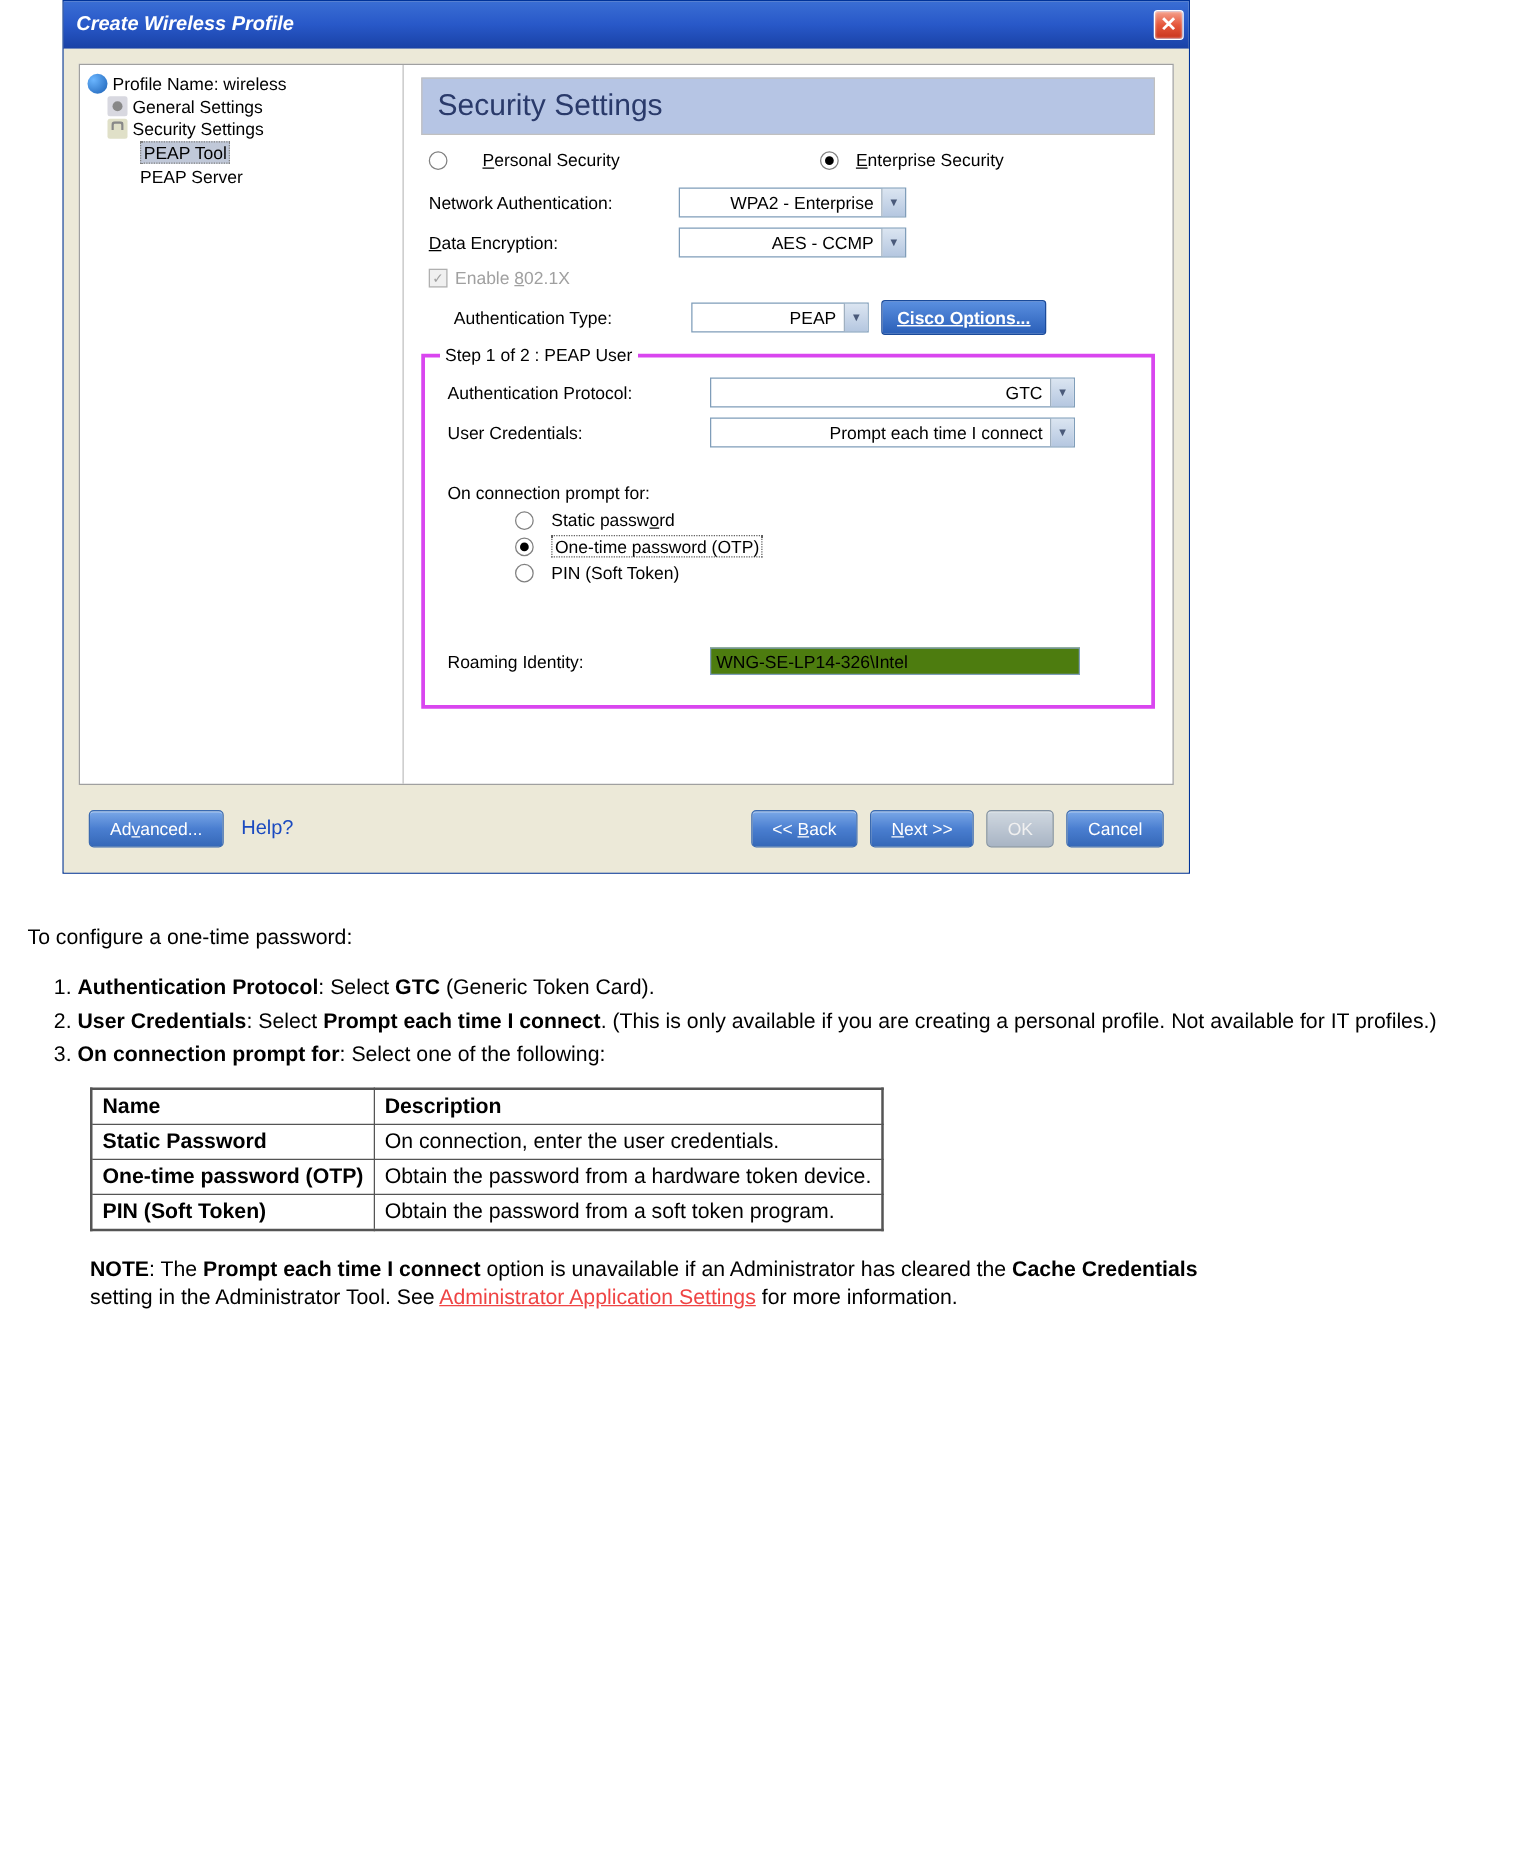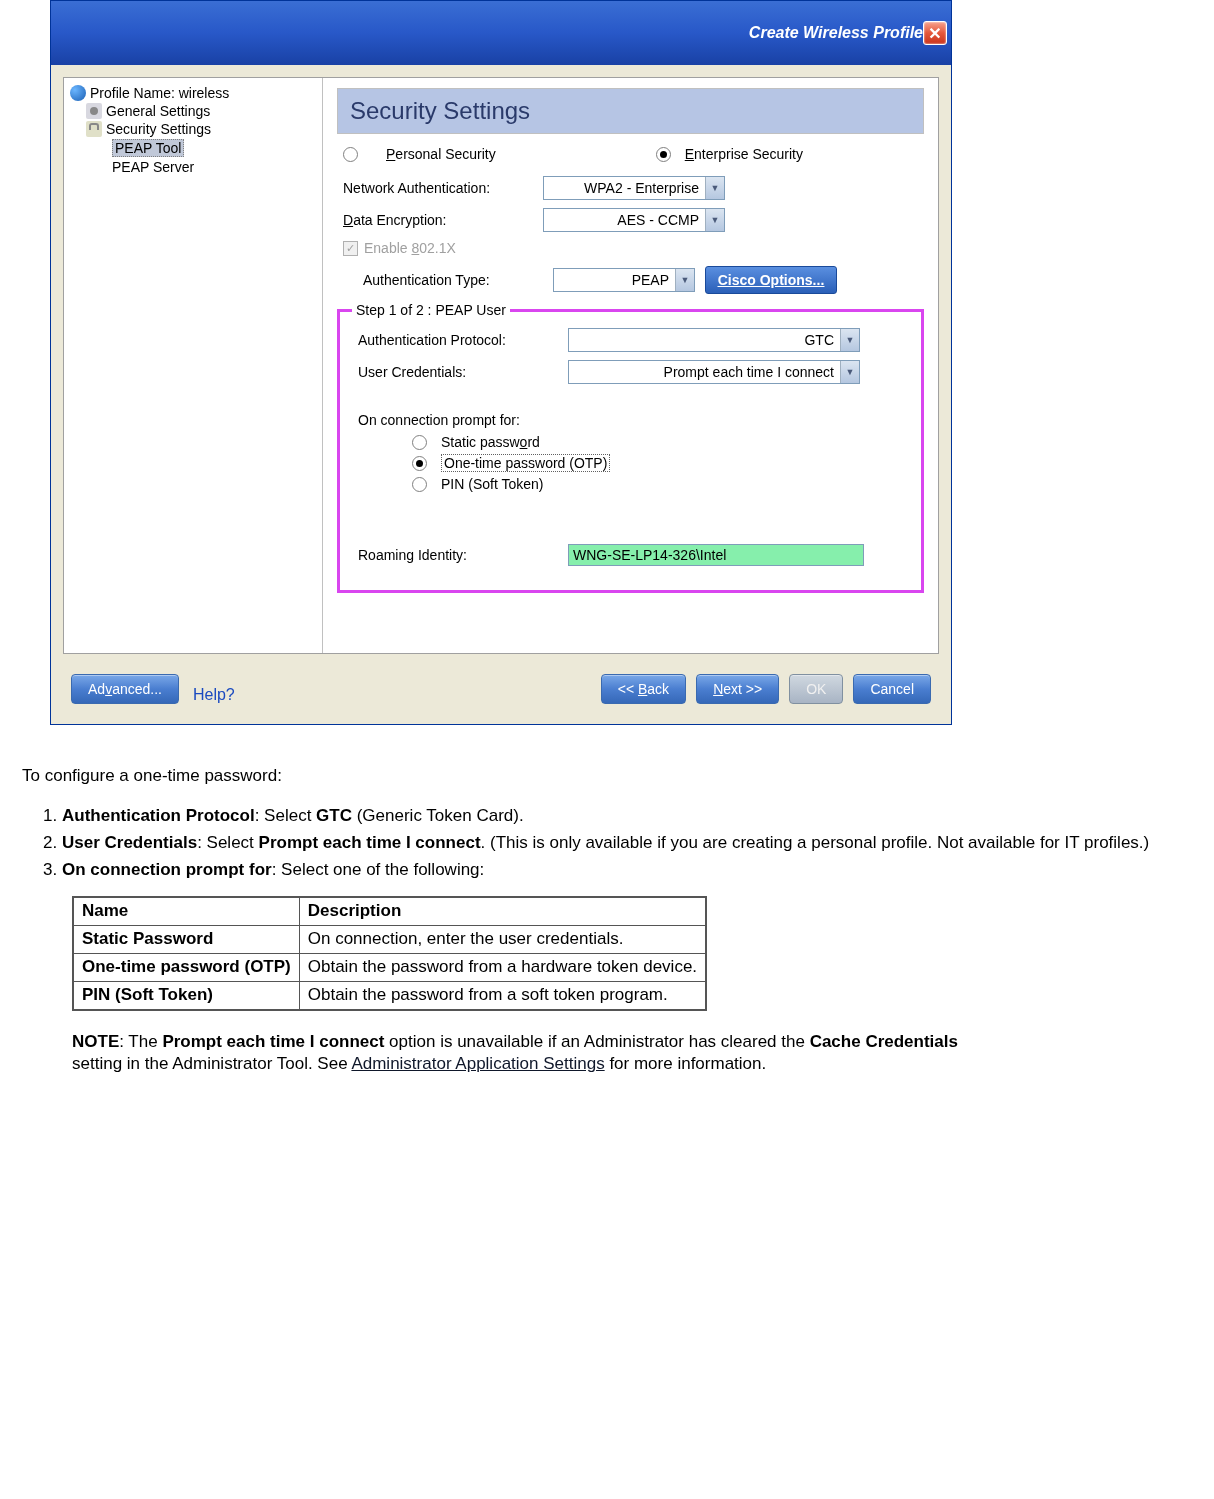--- a/index.html
+++ b/index.html
@@ -1,18 +1,18 @@
 <!DOCTYPE html>
 <html><head>
 <meta charset="utf-8">
 <style>
 body { margin:0; padding:0; font-family: Tahoma, Verdana, sans-serif; background:#fff; }
 .page { width:1214px; }
 .dialog { width:900px; margin-left:50px; border:1px solid #003399; background:#ece9d8; }
-.titlebar { height:30px; background:linear-gradient(to bottom,#3a6ed4 0%,#2858c8 50%,#1941a5 100%); display:flex; align-items:center; justify-content:flex-end; padding:17px 4px; }
+.titlebar { height:30px; background:linear-gradient(to bottom,#3a6ed4 0%,#2858c8 50%,#1941a5 100%); display:flex; align-items:center; justify-content:space-between; padding:4px 4px; }
 .titlebar .title { color:#fff; font-weight:bold; font-size:16px; font-style:italic; padding-left:6px; }
 .closebtn { width:22px; height:22px; background:linear-gradient(to bottom,#f5a28e,#e5573b,#c8341c); border:1px solid #fff; border-radius:3px; display:flex; align-items:center; justify-content:center; color:#fff; font-weight:bold; box-shadow: inset 0 0 2px #fff; }
 .dialog-body { display:flex; background:#fff; margin:6px; border:1px solid #a0a0a0; }
 .tree { width:250px; border-right:1px solid #c0c0c0; padding:6px 4px; font-size:14px; }
 .tree .item { display:flex; align-items:center; padding:1px 2px; }
 .tree .icon { width:16px; height:16px; margin-right:4px; display:inline-block; }
 .tree .indent1 { padding-left:18px; }
 .tree .indent2 { padding-left:44px; }
 .tree .selected { background:#c0c8d8; border:1px dotted #808080; display:inline-block; padding:0 2px;}
 .globe-icon { background:radial-gradient(circle at 30% 30%, #6bb6ff, #1a5fb4); border-radius:50%; }
@@ -37,35 +37,35 @@
 .dd-w290 { width:290px; }
 .cisco-btn { margin-left:10px; width:130px; height:26px; background:linear-gradient(to bottom,#5a8fe0,#2a5fb8); color:#fff; border:1px solid #1a4a9a; border-radius:3px; display:inline-flex; align-items:center; justify-content:center; font-size:14px; text-decoration:underline; font-weight:bold;}
 .checkbox-row { display:flex; align-items:center; gap:6px; padding-left:6px; margin-bottom:10px; color:#a0a0a0;}
 .checkbox { width:13px; height:13px; border:1px solid #b0b0b0; background:#f0f0f0; display:inline-flex; align-items:center; justify-content:center; color:#a0a0a0; font-size:11px;}
 fieldset.step { border:3px solid #d946ef; margin:0 0 10px 0; padding:10px 12px 16px 12px; }
 fieldset.step legend { padding:0 4px; font-size:14px; }
 .prompt-label { margin:28px 0 6px 6px; }
 .prompt-options { padding-left:60px; }
 .prompt-options label { margin-bottom:4px; }
 .otp-sel { border:1px dotted #606060; padding:0 2px;}
-.textinput { border:1px solid #7f9db9; background:#86efac; height:20px; padding:0 4px; width:286px; display:inline-flex; align-items:center;}
-.button-bar { background:#ece9d8; padding:14px 14px; display:flex; align-items:flex-end; gap:10px;}
+.textinput { border:1px solid #7f9db9; background:#4d7c0f; height:20px; padding:0 4px; width:286px; display:inline-flex; align-items:center;}
+.button-bar { background:#ece9d8; padding:14px 14px; display:flex; align-items:center; gap:10px;}
 .btn { height:28px; border:1px solid #3a6ab0; border-radius:4px; background:linear-gradient(to bottom,#7aa8e8 0%,#4a7ed0 50%,#3568b8 100%); color:#fff; display:inline-flex; align-items:center; justify-content:center; padding:0 16px; font-size:14px; box-shadow:inset 0 1px 0 rgba(255,255,255,0.4);}
 .btn.grey { background:linear-gradient(to bottom,#d0d8e0,#a8b4c4); color:#f0f0f0; border:1px solid #8090a0;}
 .btn .u { text-decoration:underline; }
 .help-link { color:#1a4ac0; text-decoration:none; margin-left:4px; }
 .spacer { flex:1; }
 .doc { margin:40px 2px 0 0; font-family: Verdana, sans-serif; font-size:17px; line-height:1.35;padding-left:22px; }
 .doc ol { margin:14px 0 14px 40px; padding:0;}
 .doc ol li { margin-bottom:4px; }
 .doc table { border-collapse:collapse; margin:14px 0 20px 50px; border:2px solid #555;}
 .doc th, .doc td { border:1px solid #555; padding:2px 8px; text-align:left; font-size:17px;}
 .doc th { font-weight:bold; }
 .doc .note { margin-left:50px; max-width:900px;}
-.doc a { color:#0f172a; text-decoration:underline; }
+.doc a { color:#ef4444; text-decoration:underline; }
 .u { text-decoration: underline; }
 </style>
 </head>
 <body>
 <div class="page">
 
 <div class="dialog">
   <div class="titlebar">
     <span class="title">Create Wireless Profile</span>
     <div class="closebtn">✕</div>

